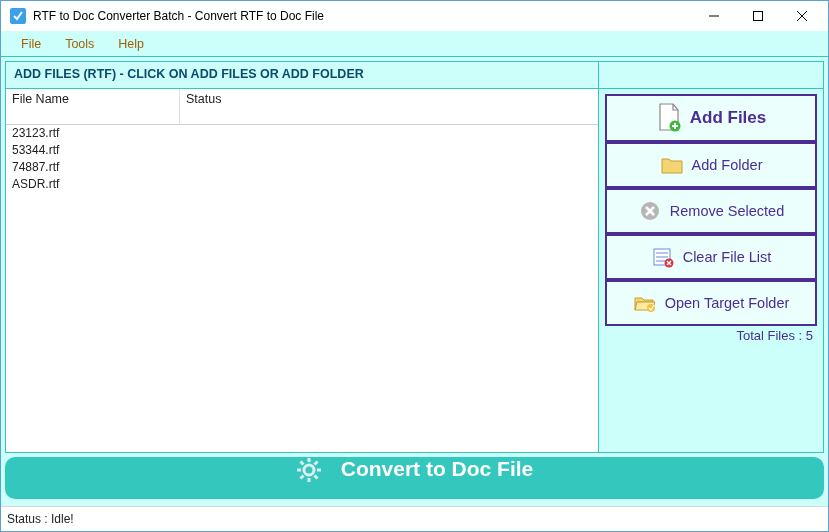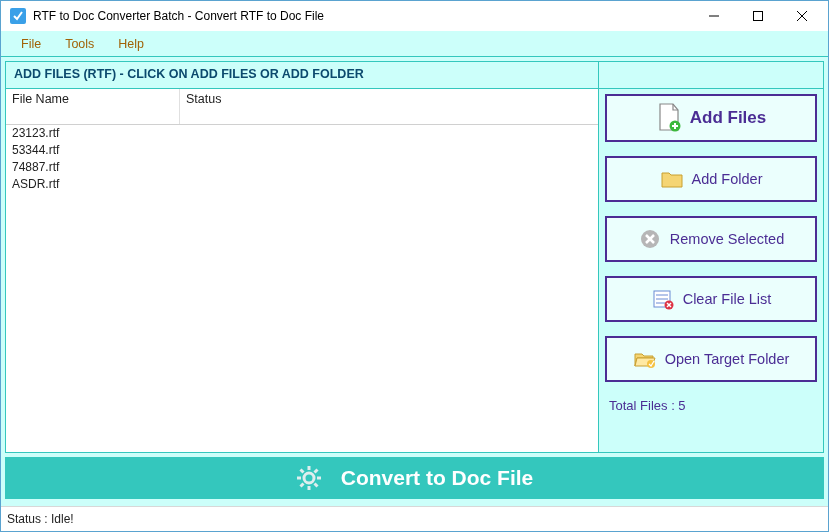--- a/index.html
+++ b/index.html
@@ -26,31 +26,31 @@
 .list-panel { flex: 1; background: #fff; border: 1px solid #34c7bd; border-top: none; display: flex; flex-direction: column; }
 .list-header { display: flex; height: 36px; border-bottom: 1px solid #d0d0d0; background: #fff; }
 .list-col { font-size: 12.5px; color: #222; padding: 3px 6px; border-right: 1px solid #e0e0e0; }
 .col-name { width: 174px; }
 .col-status { flex: 1; border-right: none; }
 .list-body { flex: 1; overflow: auto; }
 .list-row { display: flex; height: 17px; }
 .list-cell { font-size: 12px; color: #222; padding: 1px 6px; }
 .cell-name { width: 174px; }
 
-.side-panel { width: 225px; background: #ccfffa; border: 1px solid #34c7bd; border-left: none; border-top: none; display: flex; flex-direction: column; padding: 5px 6px; gap: 14px; }
+.side-panel { width: 225px; background: #ccfffa; border: 1px solid #34c7bd; border-left: none; border-top: none; display: flex; flex-direction: column; padding: 5px 6px; gap: 0; text-align: right; }
 .side-btn { border: 2px solid #4b2d94; background: #ebfffd; display: flex; align-items: center; justify-content: center; gap: 8px; cursor: default; }
 .side-btn.primary { height: 48px; }
 .side-btn.primary .btn-text { color: #4b2d94; font-size: 17px; font-weight: bold; }
 .side-btn.normal { height: 46px; }
 .side-btn.normal .btn-text { color: #4b2d94; font-size: 14.5px; font-weight: 500; }
 .side-btn .btn-icon { width: 24px; height: 24px; flex-shrink: 0; }
 .side-btn.primary .btn-icon { width: 26px; height: 30px; }
 .total-files { color: #4b2d94; font-size: 13px; padding: 2px 4px; }
 
-.convert-bar { height: 42px; background: #34c7bd; border-radius: 0; display: flex; align-items: center; justify-content: center; gap: 19px; cursor: default; }
+.convert-bar { height: 42px; background: #34c7bd; border-radius: 10px; display: flex; justify-content: center; gap: 19px; cursor: default; }
 .convert-bar .gear-icon { width: 26px; height: 26px; }
 .convert-bar .convert-text { color: #fff; font-size: 21px; font-weight: bold; }
 
 .statusbar { height: 20px; background: #fff; border-top: 1px solid #d8d8d8; display: flex; align-items: center; padding: 12px 6px; }
 .statusbar .status-text { font-size: 12px; color: #222; }
 </style>
 </head>
 <body>
 
 <div class="window">

